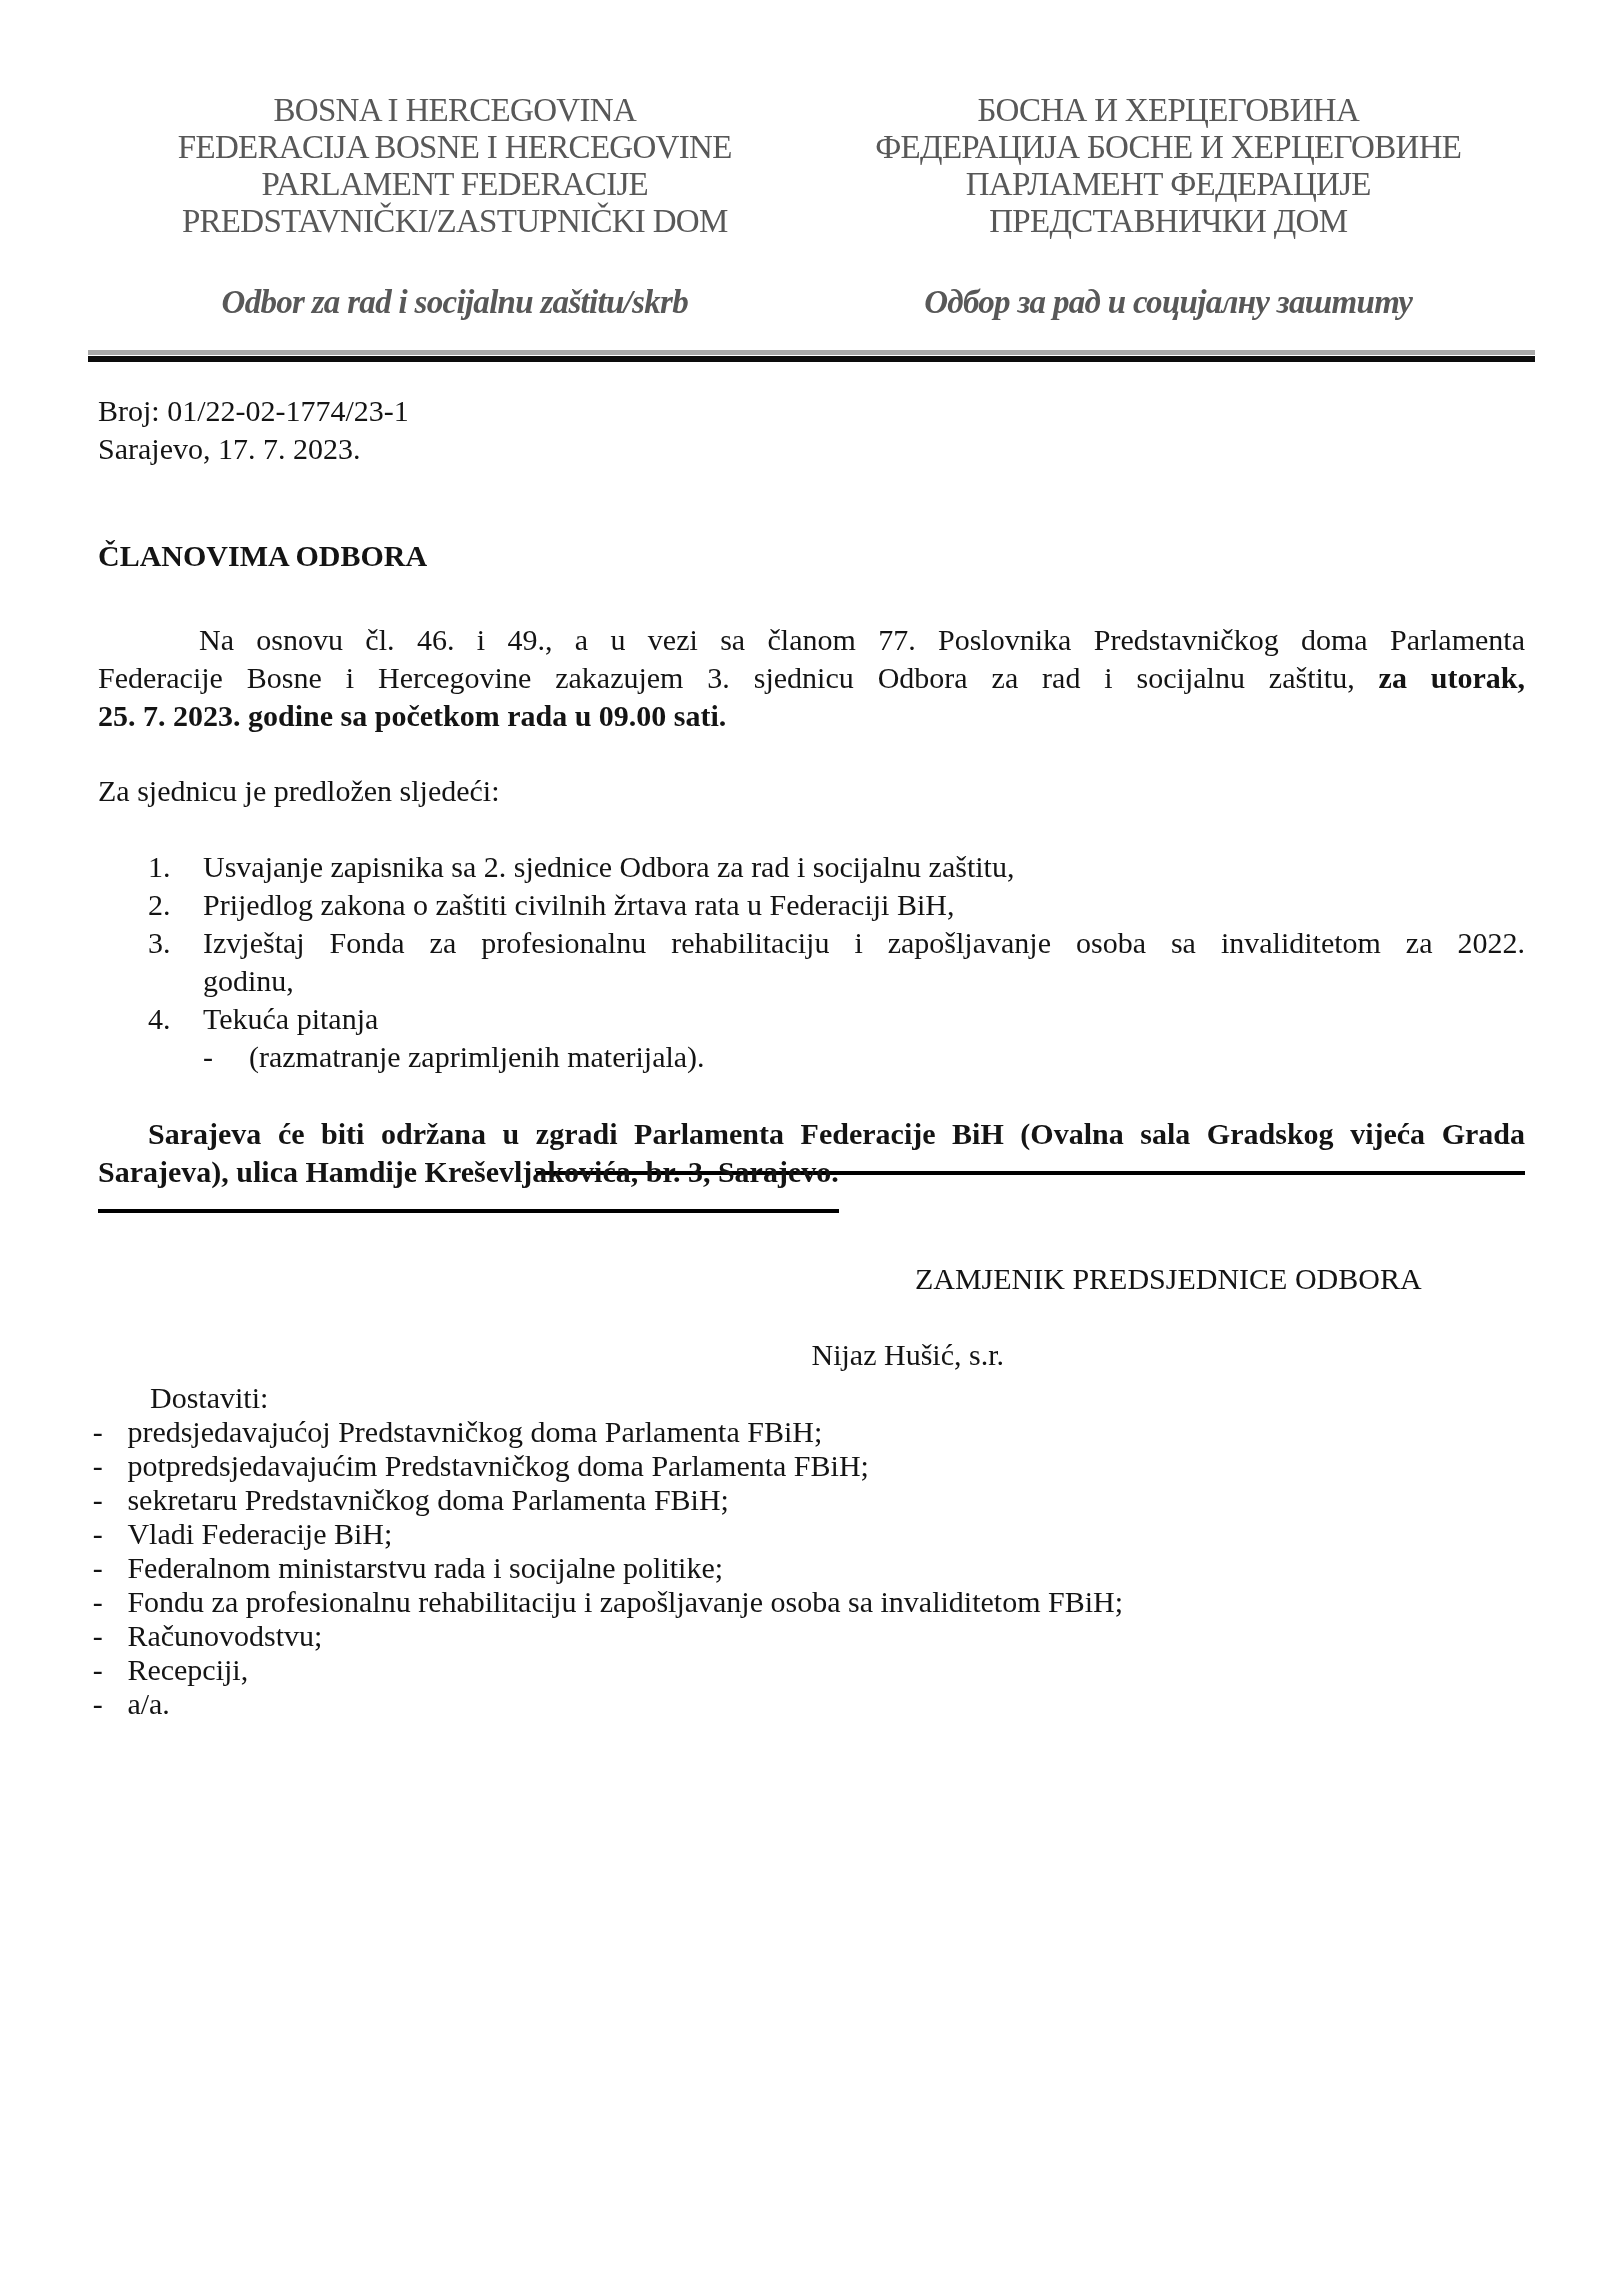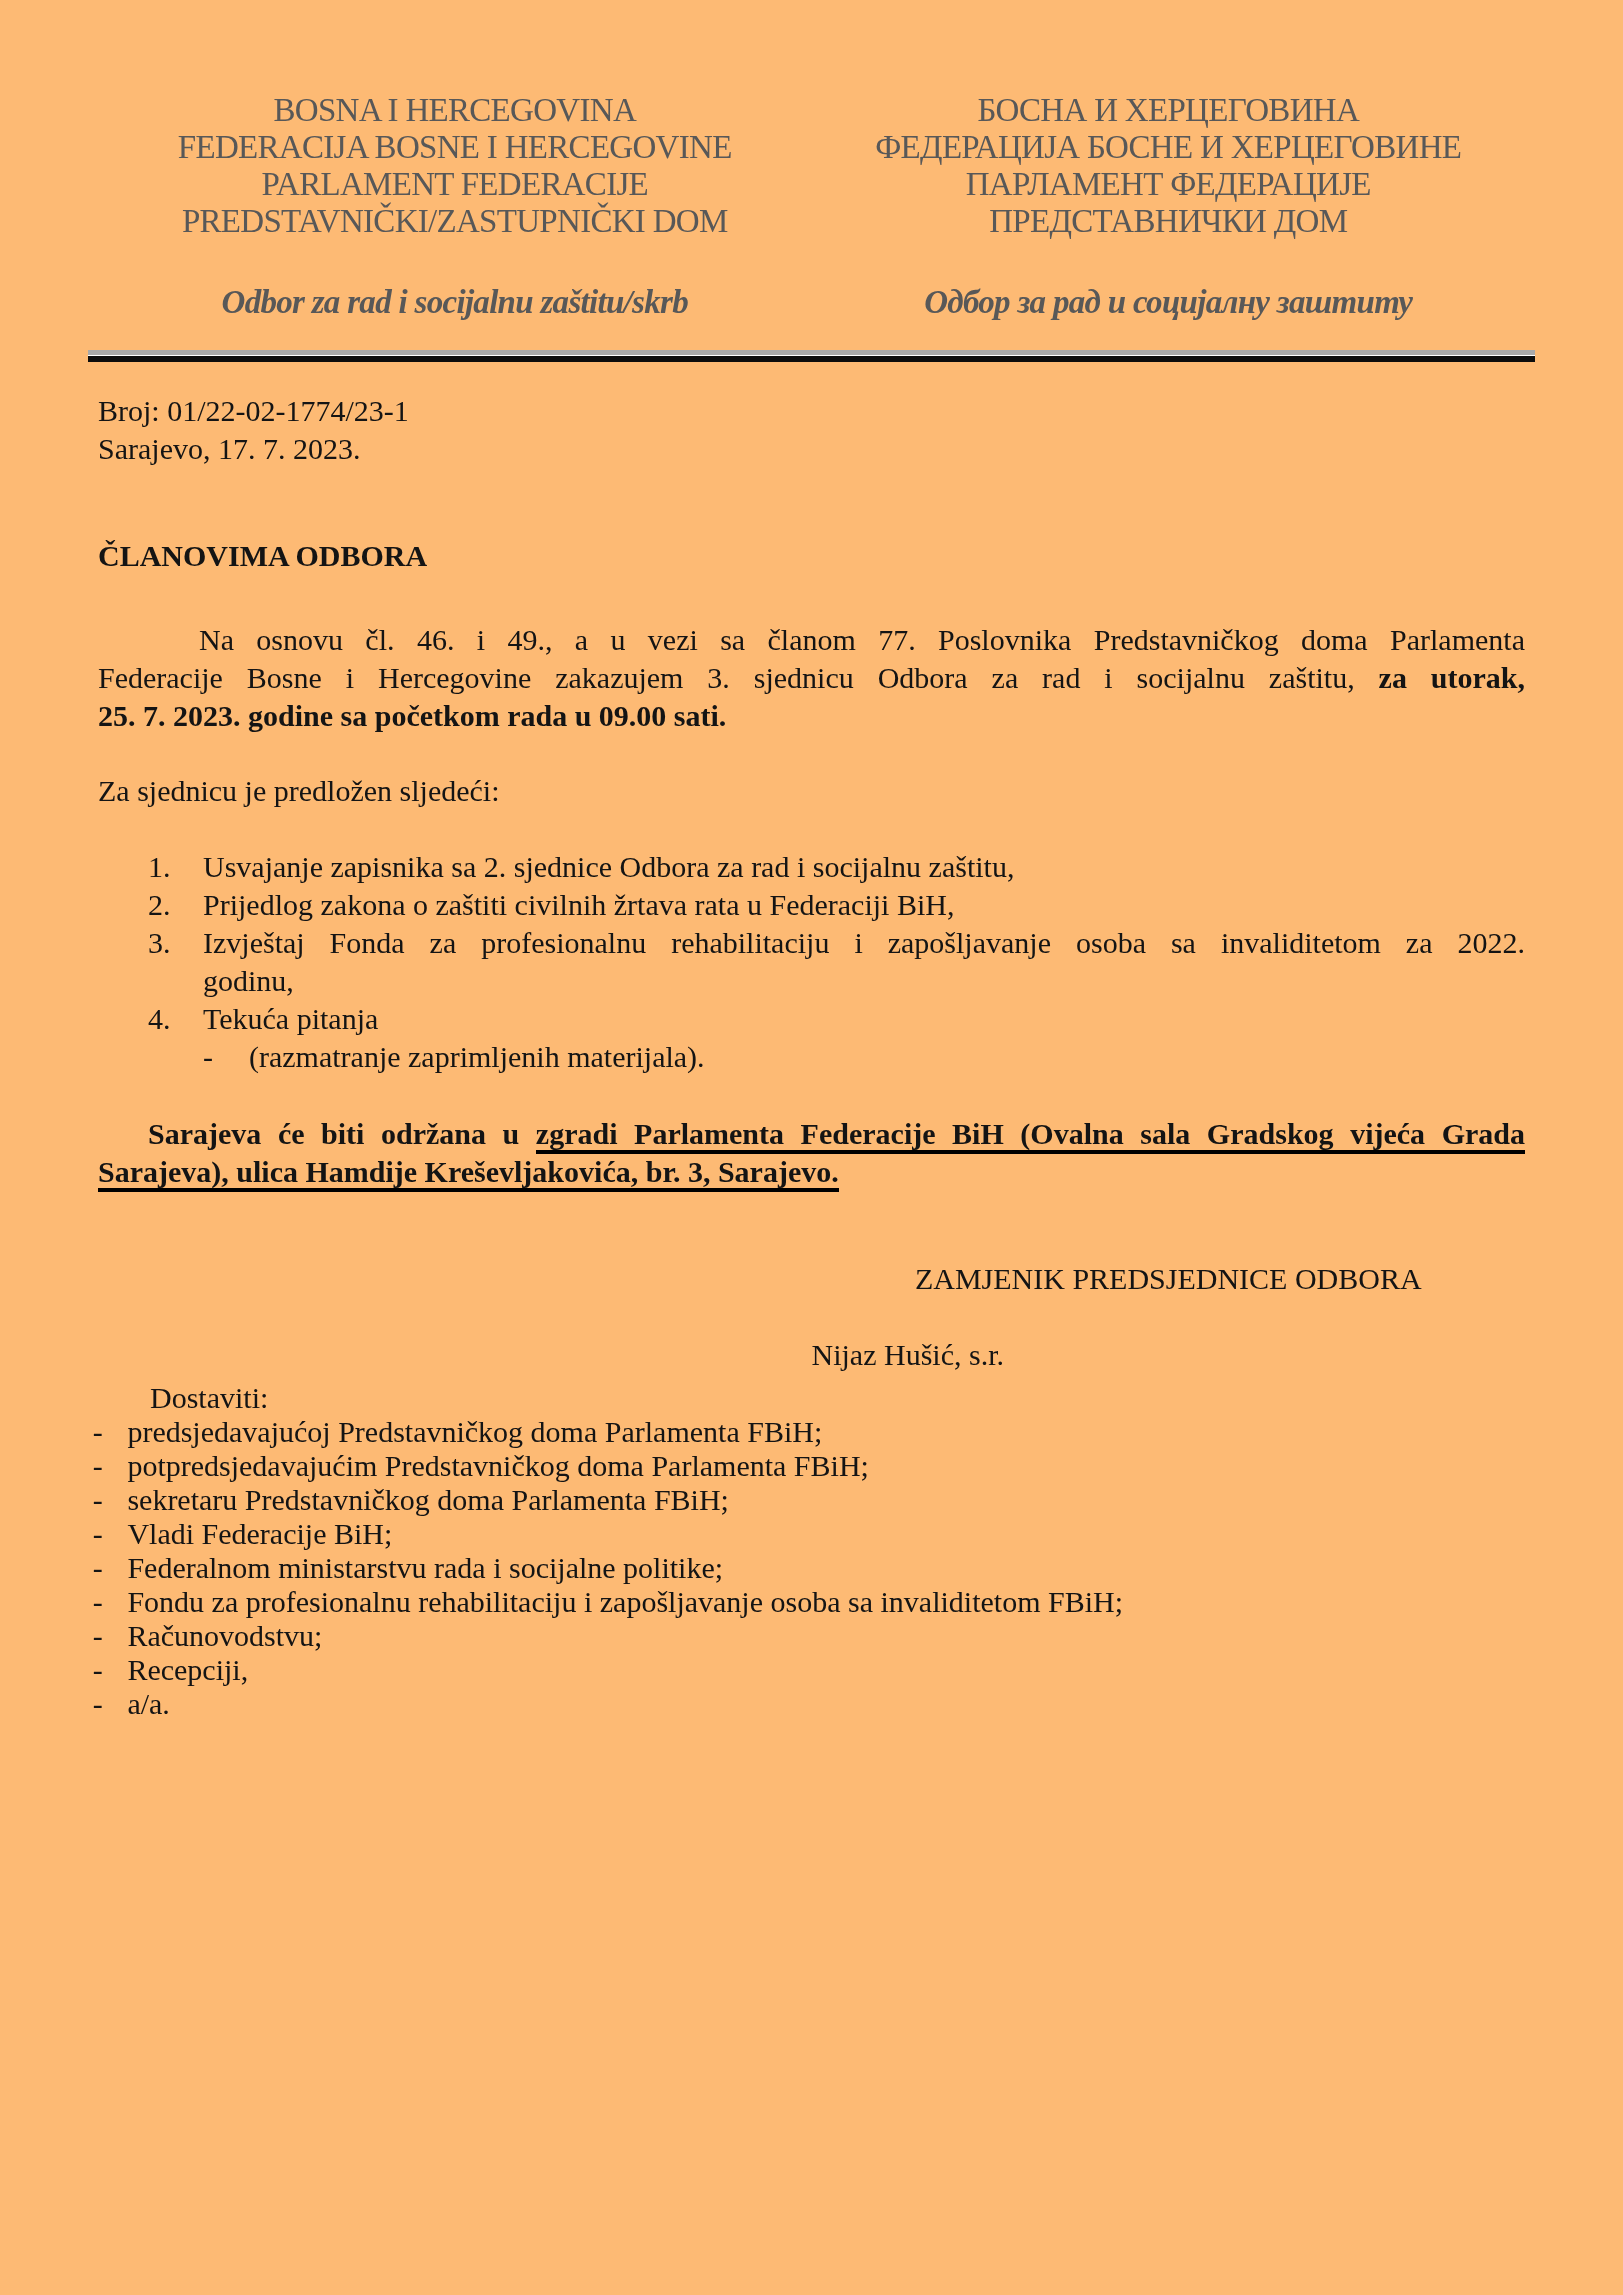--- a/index.html
+++ b/index.html
@@ -1,17 +1,17 @@
 <!DOCTYPE html>
 <html style="font-size:10.5px"><head>
 <meta charset="utf-8">
 <style>
   html,body{margin:0;padding:0;background:#e8e8e8;}
   .page{
-    width:1623px;height:2295px;background:#fdba74;margin:0 auto;
+    width:1623px;height:2295px;background:#ffffff;margin:0 auto;
     font-family:"Liberation Serif","DejaVu Serif",serif;
     font-size:30px;color:#141414;line-height:38px;
     box-sizing:border-box;padding:92px 98px 0 98px;position:relative;
   }
   
   .letterhead{display:flex;color:#585858;font-size:33px;line-height:37px;letter-spacing:-0.7px;text-align:center;}
   .lh-col{width:50%;}
   .lh-line{white-space:nowrap;}
   .lh-committee{margin-top:44px;font-style:italic;font-weight:bold;}
   
@@ -32,21 +32,21 @@
   
   .proposal{margin-top:37px;}
   .agenda-title{margin-top:37px;text-align:center;font-weight:bold;white-space:pre;}
   .agenda{margin-top:38px;}
   .ag-item{position:relative;padding-left:105px;}
   .ag-marker{position:absolute;left:50px;top:0;}
   .ag-sub{position:relative;padding-left:151px;}
   .sub-dash{position:absolute;left:105px;top:0;}
   
   .venue{margin-top:39px;font-weight:bold;}
-  .ul{border-bottom:4.6px solid #000;padding-bottom:0;}
+  .ul{border-bottom:4.6px solid #000;padding-bottom:21px;}
   
   .sig{margin-top:69px;line-height:37px;}
   .sig-role{margin-left:50%;text-align:center;white-space:nowrap;}
   .sig-name{margin-left:50%;text-align:left;margin-top:39px;white-space:nowrap;}
   
   .dist{margin-top:8px;line-height:34px;}
   .dist-label{padding-left:52px;}
   .dist-item{position:relative;padding-left:29.4px;}
   .dist-dash{position:absolute;left:-5.2px;top:0;}
 </style>

